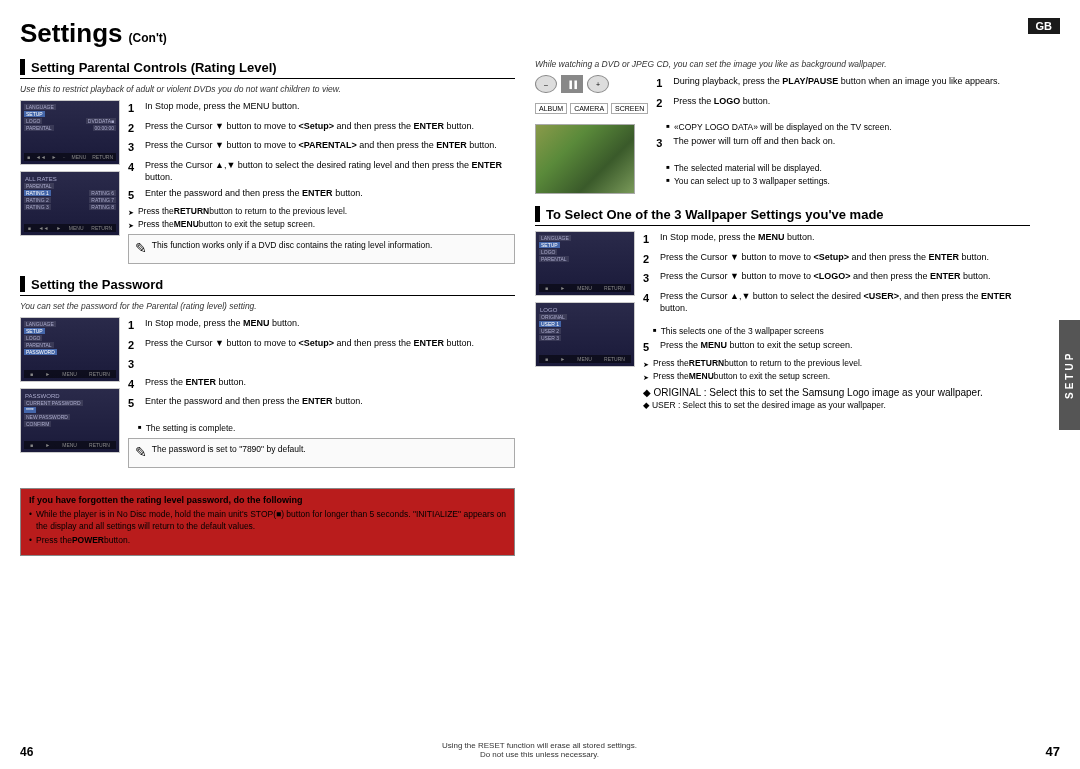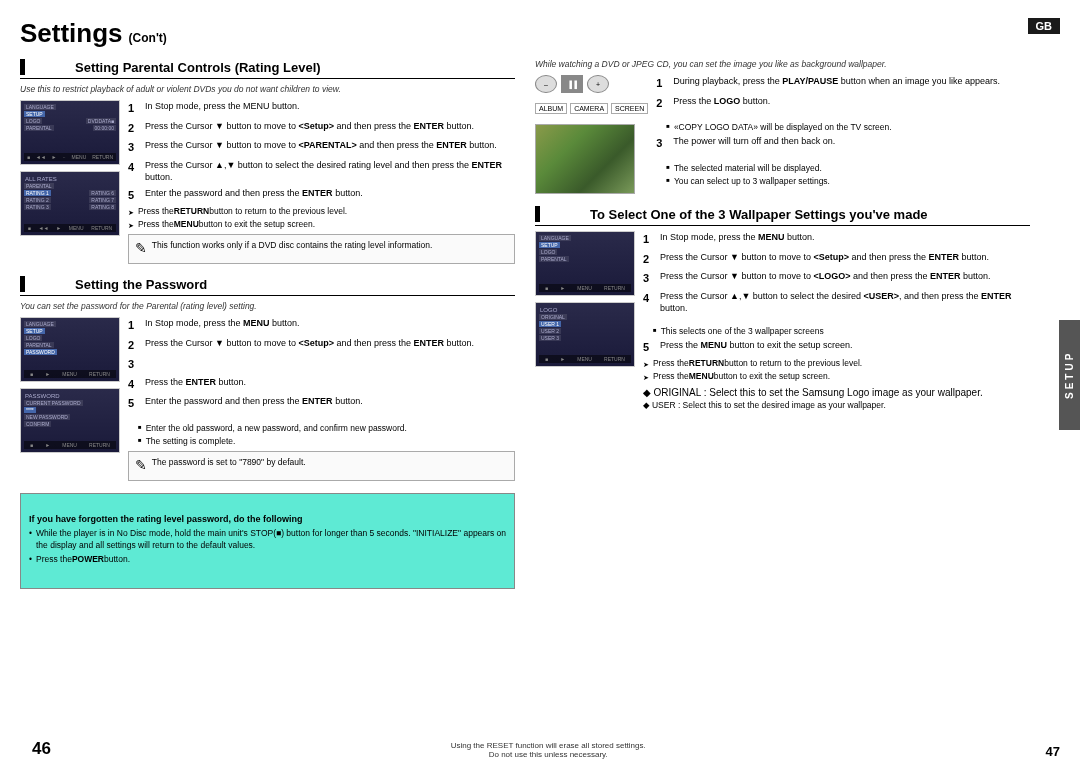--- a/index.html
+++ b/index.html
@@ -74,21 +74,20 @@
       padding-right: 30px;
     }
 
     
     .section-header {
       display: flex;
       align-items: center;
       border-bottom: 1.5px solid #000;
       padding-bottom: 3px;
       margin-bottom: 5px;
-      gap: 44px;
     }
 
     .section-bar {
       width: 5px;
       height: 16px;
       background: #000;
       margin-right: 6px;
       flex-shrink: 0;
     }
 
@@ -265,24 +264,24 @@
       flex-shrink: 0;
       margin-top: -1px;
     }
 
     .note-text {
       font-size: 8.5px;
     }
 
     
     .warning-box {
-      background: #5eead4;
+      background: #b91c1c;
       border: 1px solid #888;
-      padding: 20px 8px;
-      margin-top: 12px;
+      padding: 6px 8px;
+      margin-top: 20px;
     }
 
     .warning-title {
       font-weight: bold;
       font-size: 9px;
       margin-bottom: 4px;
     }
 
     .warning-text {
       font-size: 8.5px;
@@ -501,21 +500,20 @@
             </div>
             <div class="step">
               <span class="step-num">4</span>
               <span class="step-text">Press the <b>ENTER</b> button.</span>
             </div>
             <div class="step">
               <span class="step-num">5</span>
               <span class="step-text">Enter the password and then press the <b>ENTER</b> button.</span>
             </div>
             <div class="bullet-list">
-              <div class="bullet-item">Enter the old password, a new password, and confirm new password.</div>
               <div class="bullet-item">The setting is complete.</div>
             </div>
             <div class="note-box">
               <span class="note-icon">✎</span>
               <span class="note-text">The password is set to "7890" by default.</span>
             </div>
           </div>
         </div>
 
         <div class="warning-box">
@@ -655,21 +653,21 @@
               <div style="font-size:8.5px;line-height:1.4">◆ <span>USER : Select this to set the desired image as your wallpaper.</span></div>
             </div>
           </div>
         </div>
       </div>
     </div>
   </div>
 
   <div class="page-footer">
     <div>
-      <span style="font-size:17px;font-weight:bold;margin-left:12px;">46</span>
+      <span style="font-size:12px;font-weight:bold;">46</span>
     </div>
     <div style="text-align:center;">
       <div class="footer-note">Using the RESET function will erase all stored settings.</div>
       <div class="footer-note">Do not use this unless necessary.</div>
     </div>
     <div>
       <span style="font-size:13px;font-weight:bold;">47</span>
     </div>
   </div>
 </div>

